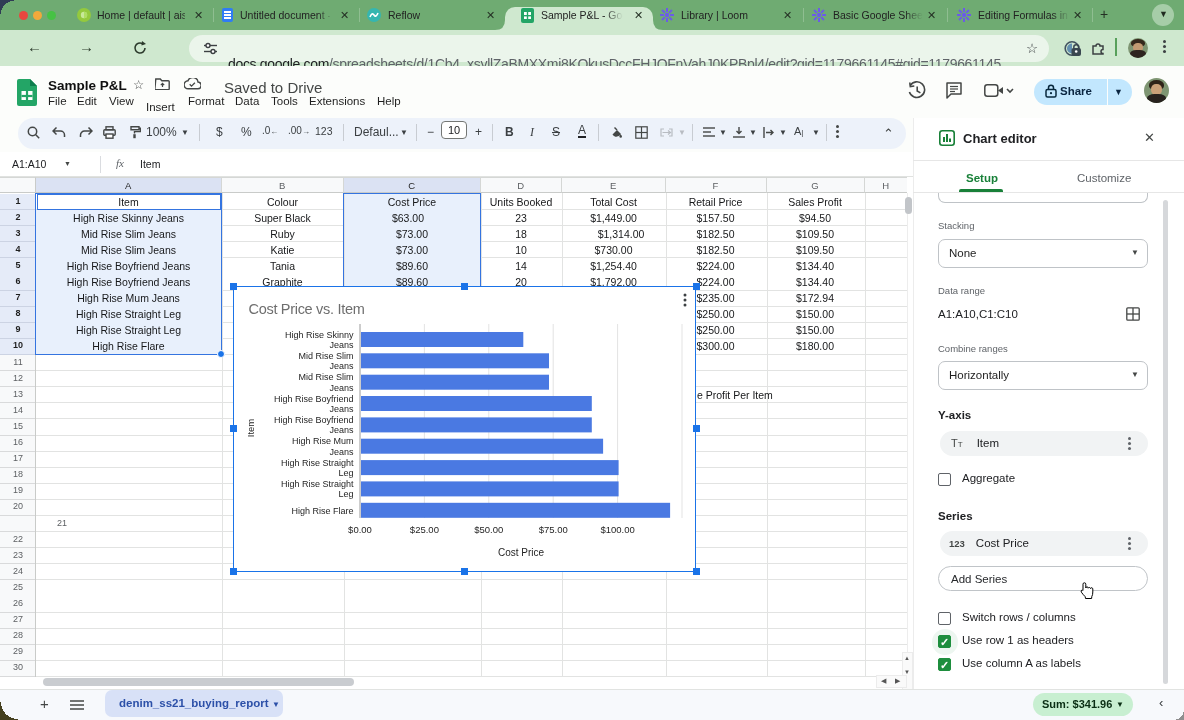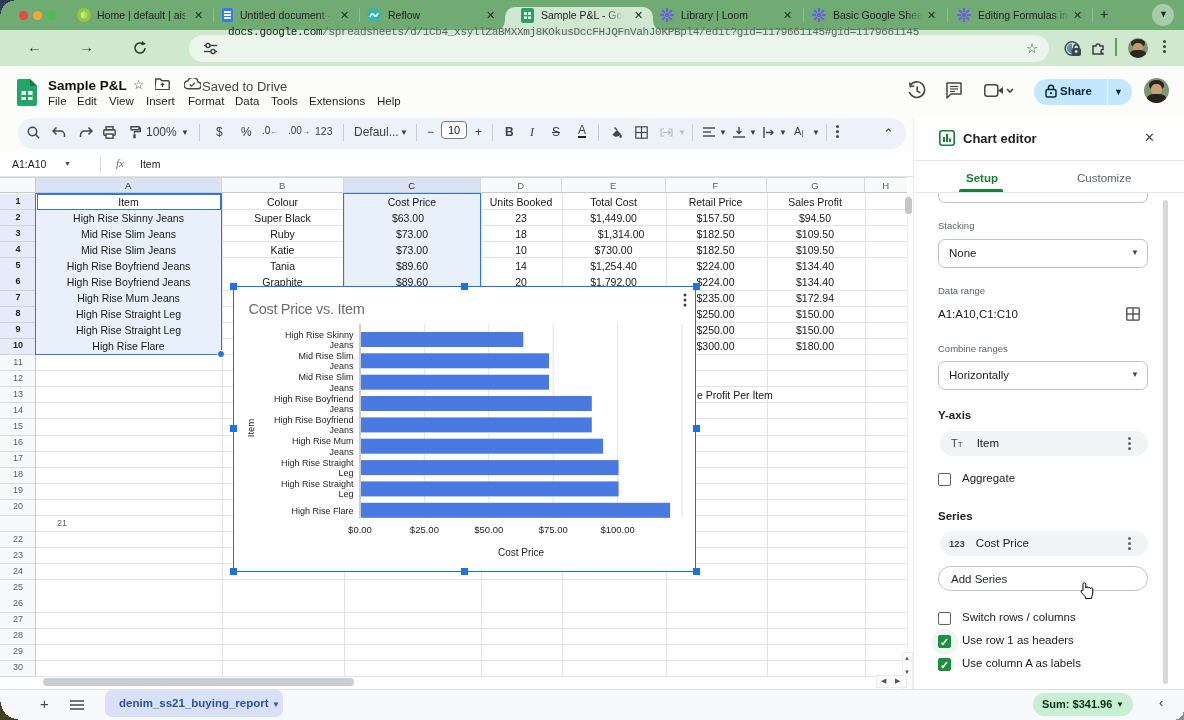--- a/index.html
+++ b/index.html
@@ -168,21 +168,21 @@
   </svg>
 <div class="abs" id="urlpill"></div>
 <svg class="abs" style="left:203px; top:41px;" width="15" height="15" viewBox="0 0 15 15">
     <g stroke="#3c4043" stroke-width="1.4" fill="none">
       <line x1="1" y1="4.5" x2="14" y2="4.5"></line>
       <line x1="1" y1="10.5" x2="14" y2="10.5"></line>
       <circle cx="5" cy="4.5" r="2" fill="#fff"></circle>
       <circle cx="10" cy="10.5" r="2" fill="#fff"></circle>
     </g>
   </svg>
-<div class="abs" style="left:228px; top:26px; font-size:11px; letter-spacing:-0.32px; color:#202124; white-space:nowrap;font-family:Liberation Mono, monospace;">docs.google.com<span style="color:#5f6368;">/spreadsheets/d/1Cb4_xsyllZaBMXXmj8KOkusDccFHJQFnVahJ0KPBpl4/edit?gid=1179661145#gid=1179661145</span></div>
+<div class="abs" style="left:228px; top:56px; font-size:14px; letter-spacing:-0.32px; color:#202124; white-space:nowrap;">docs.google.com<span style="color:#5f6368;">/spreadsheets/d/1Cb4_xsyllZaBMXXmj8KOkusDccFHJQFnVahJ0KPBpl4/edit?gid=1179661145#gid=1179661145</span></div>
 <div class="abs" style="left:1026px; top:40px; font-size:13.5px; color:#3c4043;">☆</div>
 <svg class="abs" style="left:1064px; top:40px;" width="18" height="17" viewBox="0 0 18 17">
     <circle cx="8" cy="8.5" r="6.8" stroke="#41525f" stroke-width="1.6" fill="none"></circle>
     <path d="M8 3.5 a5 5 0 0 0 0 10z" fill="#6490b0"></path>
     <rect x="7.5" y="8" width="9.5" height="8" rx="2" fill="#3a4750"></rect>
     <rect x="9.8" y="4.8" width="5" height="5" rx="2.4" stroke="#3a4750" stroke-width="1.5" fill="none"></rect>
     <circle cx="12.2" cy="11.5" r="1.3" fill="#fff"></circle>
   </svg>
 <svg class="abs" style="left:1091px; top:40px;" width="16" height="16" viewBox="0 0 16 16">
     <path d="M2 6 h3 a2 2 0 1 1 4 0 h3 v3.5 a2 2 0 1 0 0 4 v0.5 h-10z" stroke="#3c4043" stroke-width="1.5" fill="none"></path>
@@ -207,25 +207,25 @@
 <div class="abs" style="left:48px; top:78px; font-size:13.5px; font-weight:bold; color:#101010;">Sample P&amp;L</div>
 <div class="abs" style="left:133px; top:77px; font-size:12.5px; color:#444746;">☆</div>
 <svg class="abs" style="left:155px; top:78px;" width="15" height="12" viewBox="0 0 15 12">
     <path d="M0.8 1 h4.5 l1.5 1.8 h6.5 a0.9 0.9 0 0 1 0.9 0.9 v7 a0.9 0.9 0 0 1 -0.9 0.9 h-12.5 a0.9 0.9 0 0 1 -0.9 -0.9z" stroke="#444746" stroke-width="1.4" fill="none"></path>
     <path d="M7.5 9 v-3.4 M5.8 7.2 l1.7 -1.8 l1.7 1.8" stroke="#444746" stroke-width="1.2" fill="none"></path>
   </svg>
 <svg class="abs" style="left:184px; top:78px;" width="17" height="12" viewBox="0 0 17 12">
     <path d="M4.2 10.8 a4 4 0 0 1 -0.2 -8 a5.2 5.2 0 0 1 10 1.2 a3.4 3.4 0 0 1 -0.6 6.8z" stroke="#444746" stroke-width="1.4" fill="none"></path>
     <path d="M5.7 6.3 l1.8 1.8 l3.4 -3.4" stroke="#444746" stroke-width="1.3" fill="none"></path>
   </svg>
-<div class="abs" style="left:202px; top:79px; font-size:13px; color:#444746;">Saved to Drive</div>
+<div class="abs" style="left:224px; top:79px; font-size:15px; color:#444746;">Saved to Drive</div>
 <div class="abs menu" style="left:48px;">File</div>
 <div class="abs menu" style="left:77px;">Edit</div>
 <div class="abs menu" style="left:109px;">View</div>
-<div class="abs menu" style="left:146px;">Insert</div>
+<div class="abs menu" style="left:146px;margin-top:6px;">Insert</div>
 <div class="abs menu" style="left:188px;">Format</div>
 <div class="abs menu" style="left:235px;">Data</div>
 <div class="abs menu" style="left:271px;">Tools</div>
 <div class="abs menu" style="left:309px;">Extensions</div>
 <div class="abs menu" style="left:377px;">Help</div>
 
 <svg class="abs" style="left:907px; top:81px;" width="19" height="19" viewBox="0 0 19 19">
     <path d="M3.2 4.5 A7.8 7.8 0 1 1 2.4 11" stroke="#444746" stroke-width="1.6" fill="none"></path>
     <path d="M2.8 1.5 L3.3 5.5 L7.3 5 " stroke="#444746" stroke-width="1.6" fill="none"></path>
     <path d="M10.2 5.5 v4.5 l3.2 1.9" stroke="#444746" stroke-width="1.6" fill="none"></path>

